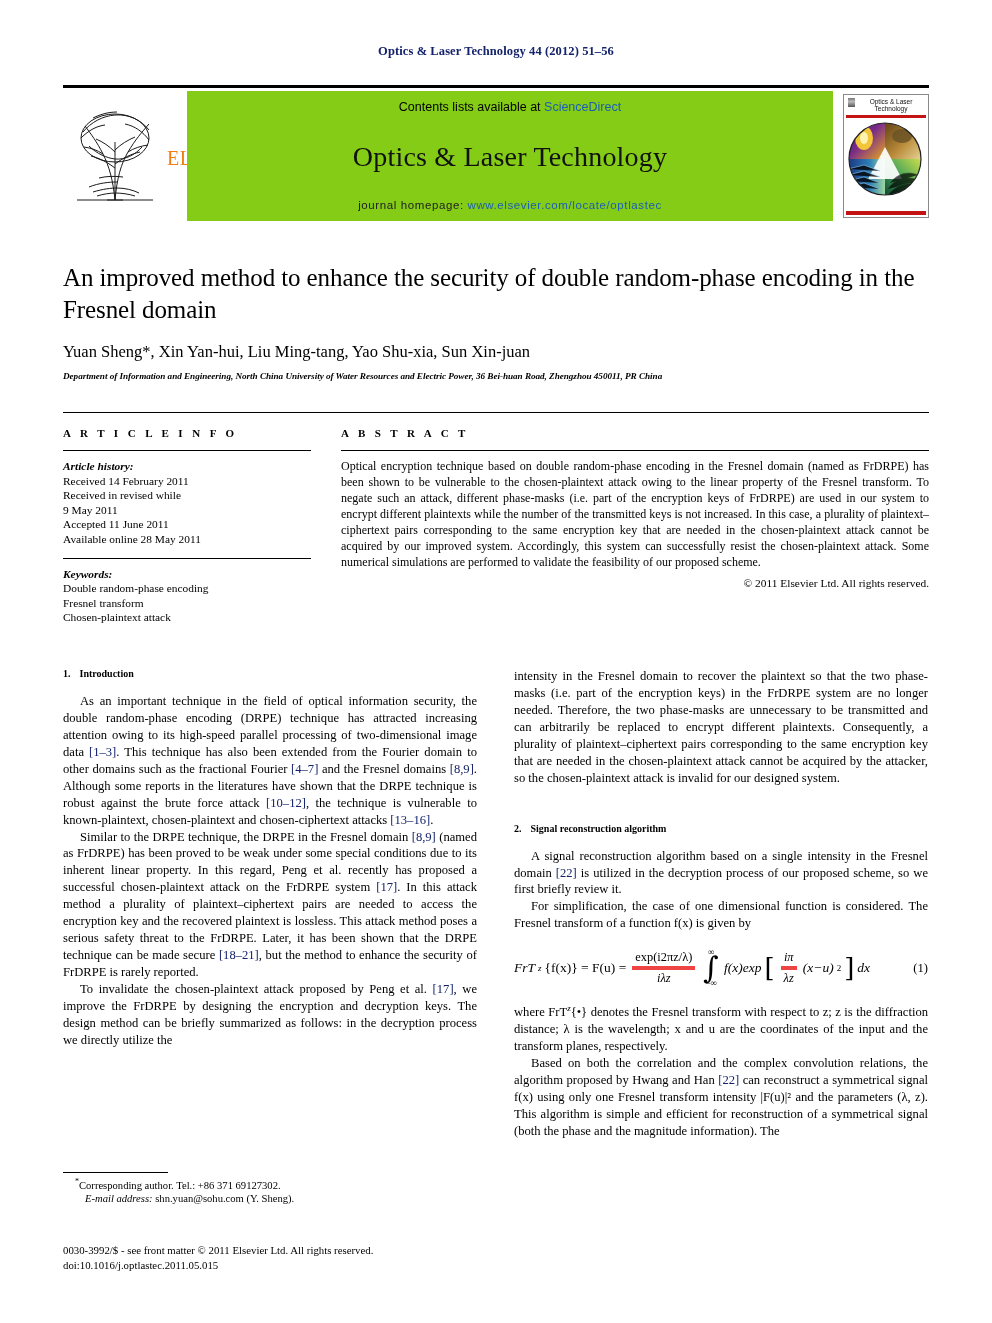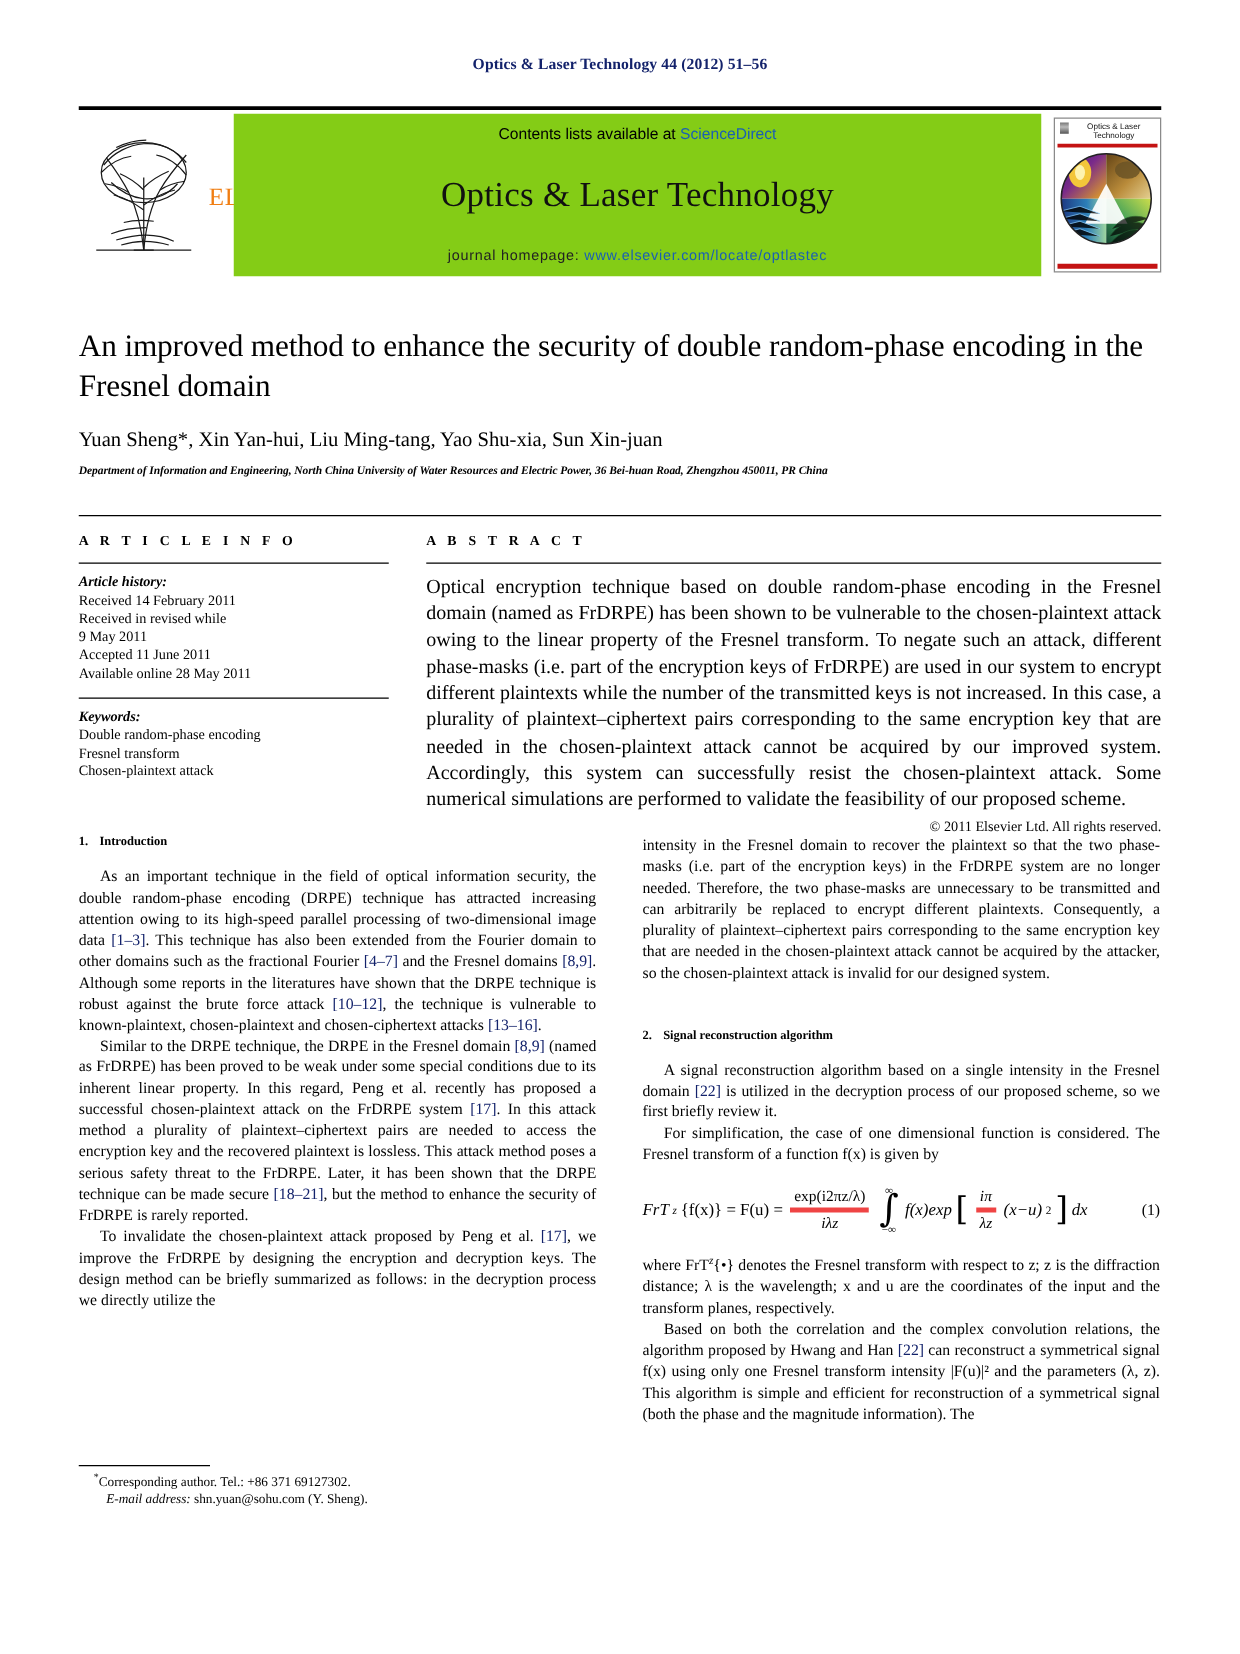--- a/index.html
+++ b/index.html
@@ -188,21 +188,21 @@
   .hist, .kw {
     font-family: "Liberation Serif", serif;
     font-size: 11.4px;
     line-height: 1.28;
   }
   .hist i, .kw i { font-weight: bold; font-style: italic; }
   .kw-block { margin-top: 11px; }
   .kw-block .hair { margin-bottom: 8px; }
   .abstract-text {
     font-family: "Liberation Serif", serif;
-    font-size: 16px;
+    font-size: 12px;
     line-height: 1.33;
     text-align: justify;
   }
   .copyright {
     font-family: "Liberation Serif", serif;
     font-size: 11.4px;
     text-align: right;
     margin-top: 6px;
   }
 
@@ -513,14 +513,18 @@
     </div>
 
   </div>
 
   <div class="footnote">
     <div class="rule"></div>
     <div class="fn-line"><sup>*</sup><span>Corresponding author. Tel.: +86 371 69127302.</span></div>
     <div class="fn-mail"><i>E-mail address:</i> <span>shn.yuan@sohu.com (Y. Sheng).</span></div>
   </div>
 
+  <div class="imprint">
+    <div>0030-3992/$ - see front matter © 2011 Elsevier Ltd. All rights reserved.</div>
+    <div>doi:10.1016/j.optlastec.2011.05.015</div>
+  </div>
 
 </div>
 
 </body></html>

